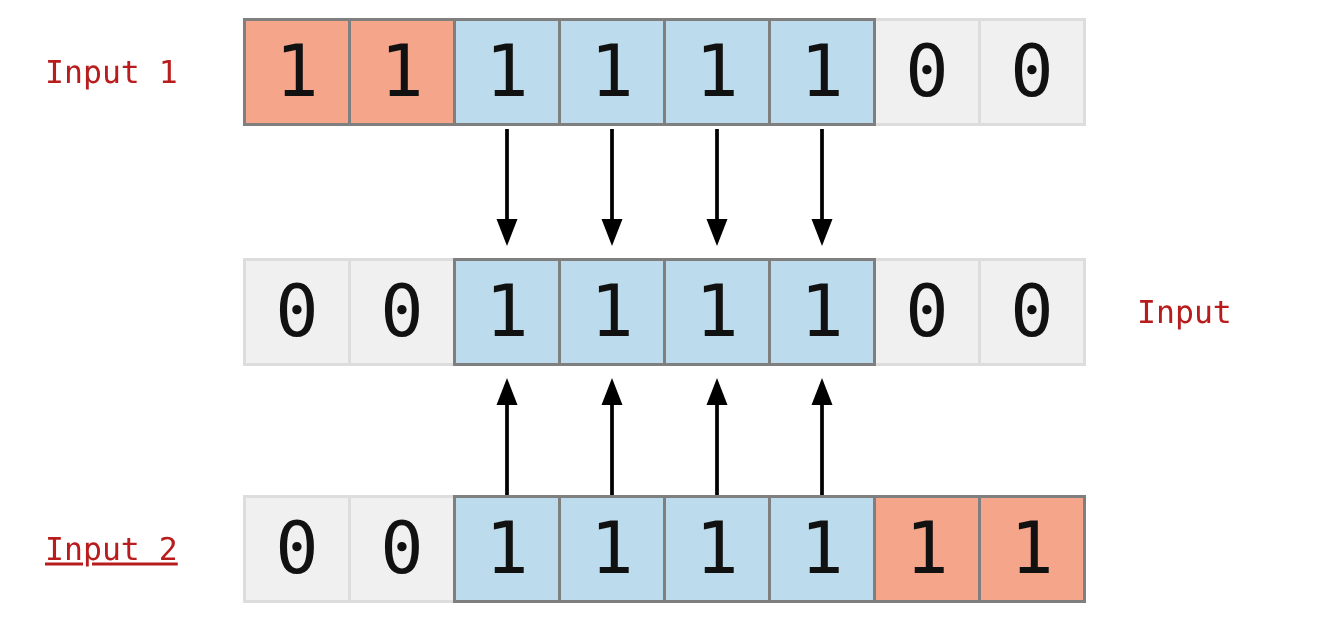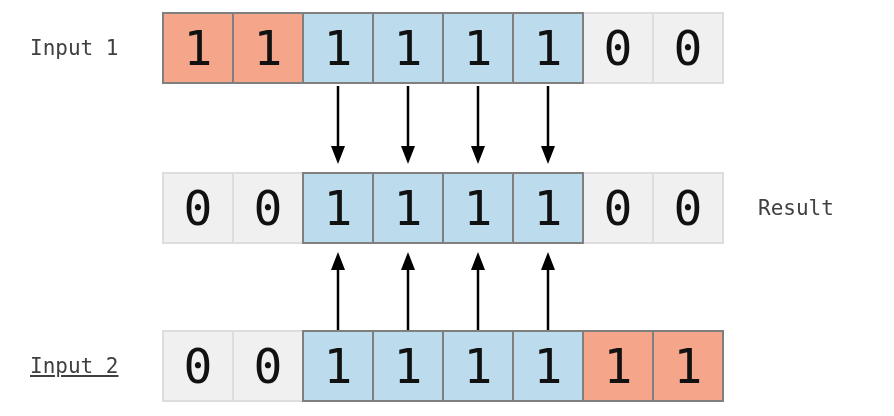--- a/index.html
+++ b/index.html
@@ -14,21 +14,21 @@
   #stage {
     position: relative;
     width: 894px;
     height: 416px;
   }
   .row-label {
     position: absolute;
     height: 72px;
     line-height: 72px;
     font-size: 21px;
-    color: #404040;
+    color: #b91c1c;
     white-space: pre;
   }
   #label-input1 { left: 30px;  top: 12px;  }
   #label-result { left: 758px; top: 172px; }
   #label-input2 { left: 30px;  top: 330px; text-decoration: underline; }
   .bit-row {
     position: absolute;
     left: 162px;
     display: flex;
   }
@@ -114,21 +114,21 @@
       <div class="cell gray">0</div>
       <div class="cell gray">0</div>
       <div class="cell blue">1</div>
       <div class="cell blue">1</div>
       <div class="cell blue">1</div>
       <div class="cell blue">1</div>
       <div class="cell gray">0</div>
       <div class="cell gray">0</div>
     </div>
 
-  <div class="row-label" id="label-result">Result</div>
+  <div class="row-label" id="label-result">Input</div>
 
   <div class="row-label" id="label-input2">Input 2</div>
 
   <div class="bit-row" id="row-input2">
       <div class="cell gray">0</div>
       <div class="cell gray">0</div>
       <div class="cell blue">1</div>
       <div class="cell blue">1</div>
       <div class="cell blue">1</div>
       <div class="cell blue">1</div>

